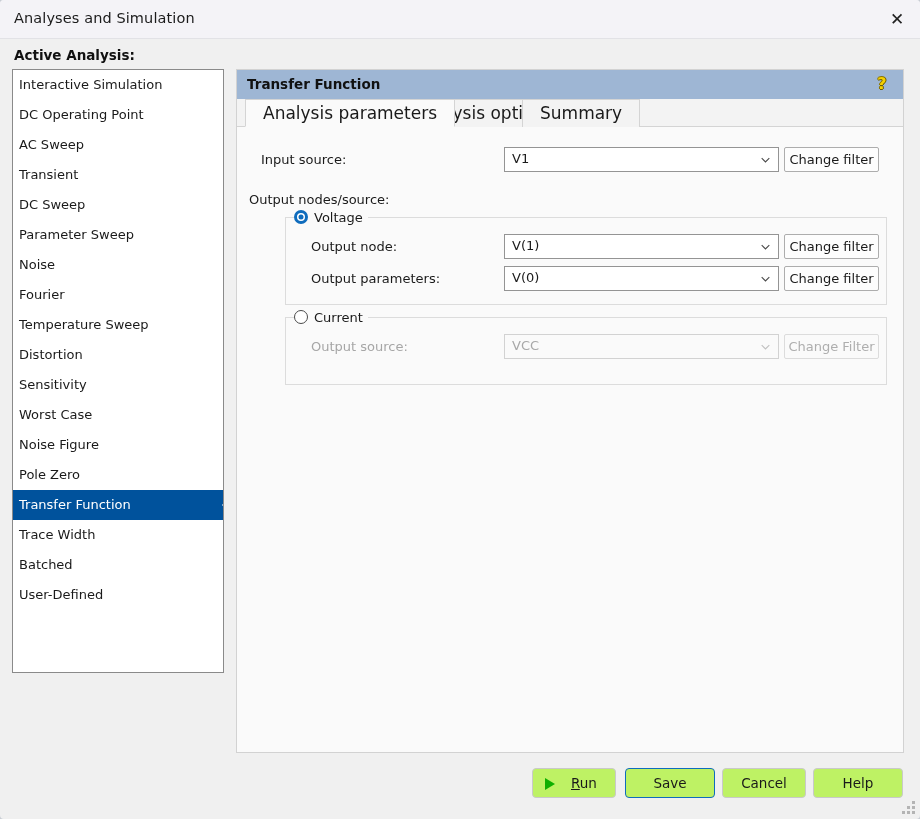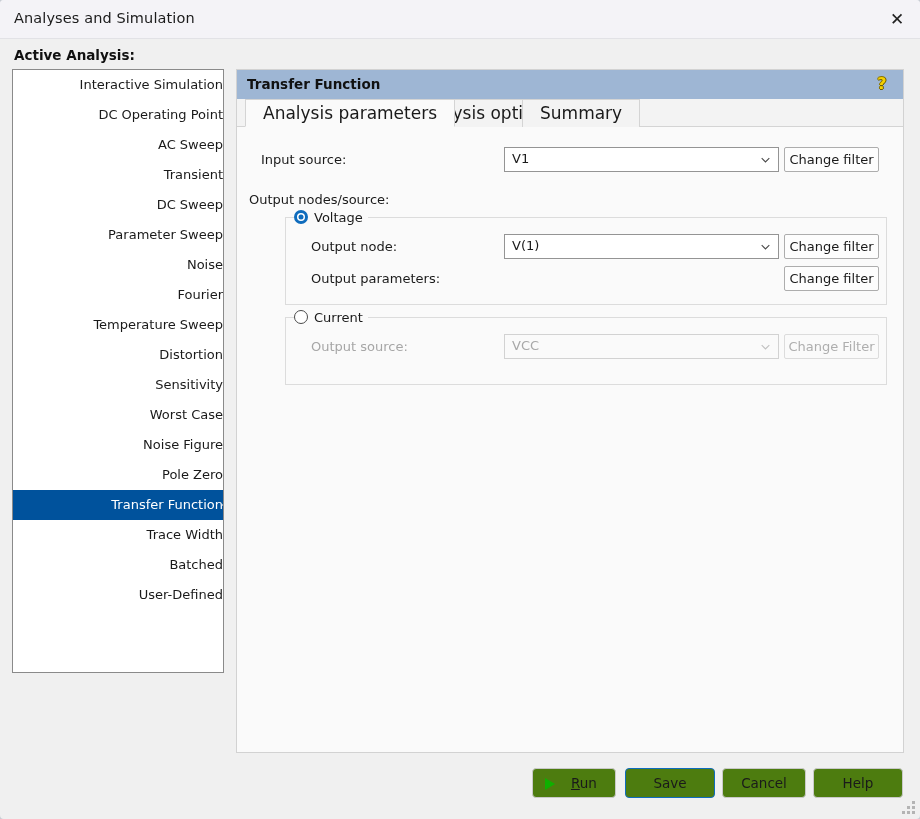--- a/index.html
+++ b/index.html
@@ -70,21 +70,20 @@
 
   
   #analysis-list {
     position: absolute;
     left: 12px; top: 69px;
     width: 212px; height: 604px;
     background: #ffffff;
     border: 1px solid #8a8a8a;
     box-sizing: border-box;
     overflow: hidden;
-    text-align: right;
   }
   .list-item {
     position: relative;
     height: 30px;
     line-height: 30px;
     padding-left: 6px;
     font-size: 13px;
     color: #1a1a1a;
     white-space: nowrap;
     cursor: default;
@@ -280,21 +279,21 @@
   }
   .radio.off {
     background: #ffffff;
     border: 1px solid #4a4a4a;
   }
 
   
   .footer-btn {
     position: absolute;
     height: 30px;
-    background: #4d7c0f;
+    background: #bef264;
     border: 1px solid #c9c9c9;
     border-radius: 4px;
     box-sizing: border-box;
     font-size: 13.5px;
     color: #1a1a1a;
     line-height: 28px;
     text-align: center;
     cursor: default;
   }
   .footer-btn.default {
@@ -403,20 +402,28 @@
           <span class="combo-value">V(1)</span>
           <span class="chevron">
             <svg width="9" height="9" viewBox="0 0 9 9">
                 <path d="M0.7 2.2 L4.5 6 L8.3 2.2" fill="none" stroke="#4a4a4a" stroke-width="1.1"></path>
               </svg>
           </span>
         </div>
         <div class="btn" style="left:498px; top:16px; width:95px;">Change filter</div>
 
         <div class="form-label" style="left:25px; top:53px;">Output parameters:</div>
+        <div class="combo" style="left:218px; top:48px; width:275px;">
+          <span class="combo-value">V(0)</span>
+          <span class="chevron">
+            <svg width="9" height="9" viewBox="0 0 9 9">
+                <path d="M0.7 2.2 L4.5 6 L8.3 2.2" fill="none" stroke="#4a4a4a" stroke-width="1.1"></path>
+              </svg>
+          </span>
+        </div>
         <div class="btn" style="left:498px; top:48px; width:95px;">Change filter</div>
       </div>
 
       <div class="groupbox" style="left:48px; top:190px; width:602px; height:68px;">
         <div class="group-legend">
           <span class="radio off"></span>
           <span>Current</span>
         </div>
 
         <div class="form-label disabled" style="left:25px; top:21px;">Output source:</div>

